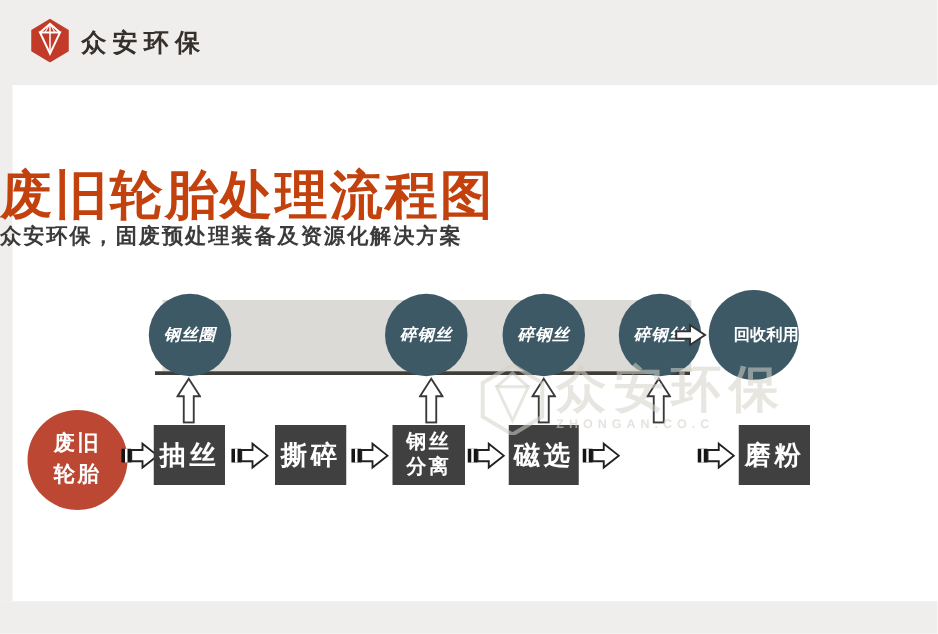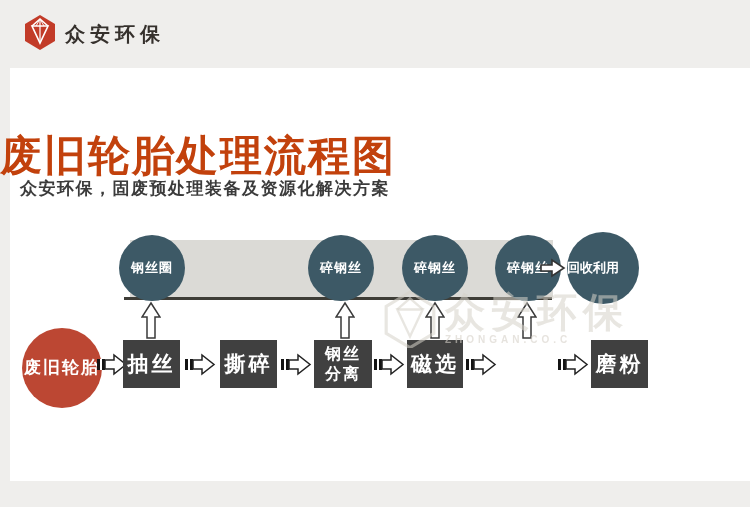--- a/index.html
+++ b/index.html
@@ -57,21 +57,20 @@
   }
   .hero-subtitle {
     position: absolute;
     left: 0; top: 177px;
     width: 690px;
     font-size: 17px;
     font-weight: 700;
     color: #3b3b3b;
     letter-spacing: 1.5px;
     font-family: "Liberation Serif", serif;
-    padding-left: 20px;
   }
   
   .band {
     position: absolute;
     left: 130px; top: 240px;
     width: 423px; height: 57px;
     background: #dbdad6;
   }
   .band-line {
     position: absolute;
@@ -85,51 +84,52 @@
     top: 235px;
     border-radius: 50%;
     background: #3d5966;
     color: #ffffff;
     font-size: 13px;
     font-weight: 700;
     letter-spacing: 1px;
     display: flex;
     align-items: center;
     justify-content: center;
+    font-style: italic;
   }
   .result-circle {
     position: absolute;
     left: 567px; top: 232px;
     width: 72px; height: 72px;
     border-radius: 50%;
     background: #3d5966;
     color: #ffffff;
     font-size: 13px;
     font-weight: 700;
     display: flex;
     align-items: center;
-    justify-content: flex-start;
+    justify-content: flex-end;
   }
   .dbl-arrow { position: absolute; left: 539px; top: 258px; }
   
   .up-arrow { position: absolute; top: 301px; }
   
   .start-circle {
     position: absolute;
     left: 22px; top: 328px;
     width: 80px; height: 80px;
     border-radius: 50%;
     background: #bc4733;
     color: #ffffff;
     font-size: 17px;
     font-weight: 700;
     letter-spacing: 2px;
     line-height: 1.45;
     display: flex;
-    flex-direction: row;
+    flex-direction: column;
     align-items: center;
     justify-content: center;
     text-align: center;
   }
   .step-box {
     position: absolute;
     top: 340px;
     height: 48px;
     background: #404040;
     color: #ffffff;

